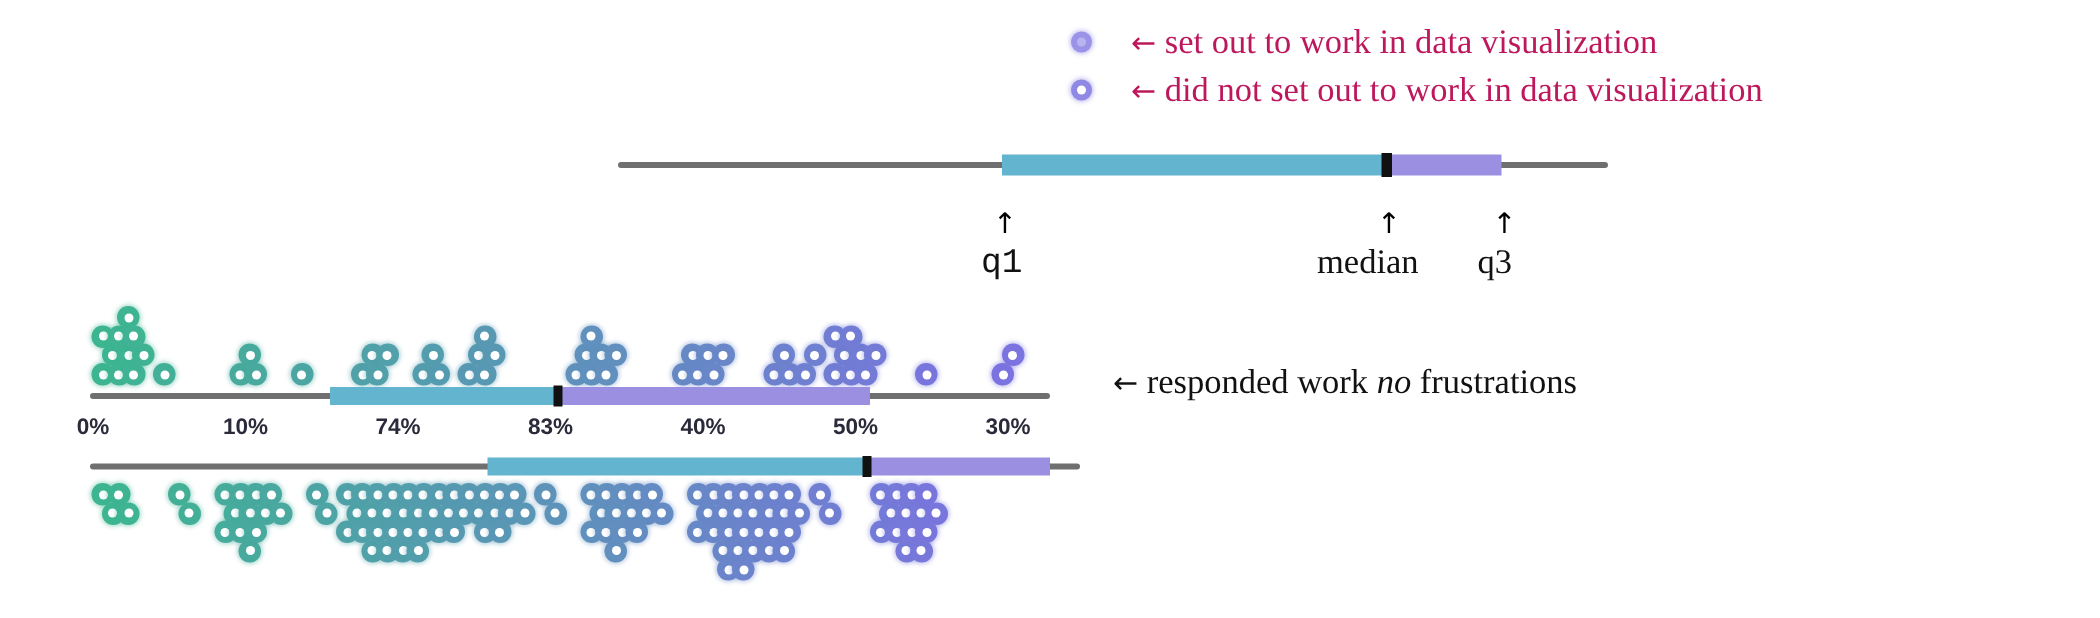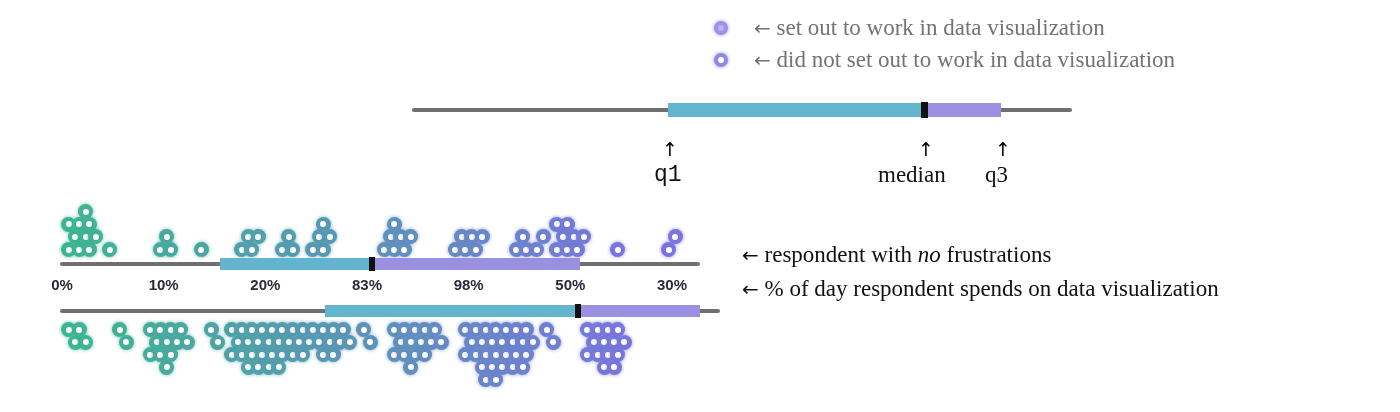--- a/index.html
+++ b/index.html
@@ -25,21 +25,21 @@
   }
   .legend-marker.hollow{
     background:#8f88e4;
     box-shadow:0 0 3px 1px rgba(143,136,228,.5);
   }
   .legend-marker.hollow::after{
     content:"";position:absolute;left:4px;top:4px;width:6px;height:6px;border-radius:50%;
     background:#ffffff;
   }
   .legend-text{
-    margin-left:26px;font-size:23px;color:#737373;white-space:nowrap;line-height:1;
+    margin-left:26px;font-size:23px;color:#be185d;white-space:nowrap;line-height:1;
   }
   .arrow{font-family:"DejaVu Sans", sans-serif;font-size:20px;}
 
   
   .bp{position:absolute;}
   .bp-whisker{position:absolute;height:4px;background:#6f6f6f;border-radius:2px;top:5px;}
   .bp-q1{position:absolute;height:14px;background:#63b4cf;top:0;}
   .bp-q3{position:absolute;height:14px;background:#9a8fe0;top:0;}
   .bp-med{position:absolute;width:7px;height:16px;background:#111;top:-1px;}
 
@@ -160,37 +160,33 @@
 
   <div class="bp" style="left:60px; top:258px; width:640px; height:14px;">
     <div class="bp-whisker" style="left:0px; width:640px; top:4px;"></div>
     <div class="bp-q1" style="left:160px; width:152px; height:12px;"></div>
     <div class="bp-q3" style="left:312px; width:208px; height:12px;"></div>
     <div class="bp-med" style="left:309px; height:14px; top:-1px; width:6px;"></div>
   </div>
 
   <div class="side-note" style="left:742px; top:243px;">
     <span class="arrow">←</span>
-    <span>respondent with </span><i>no</i><span> frustrations</span>
+    <span>responded work </span><i>no</i><span> frustrations</span>
   </div>
 
   <div id="axis-ticks" style="position:absolute;left:0;top:276px;width:740px;height:22px;">
       <div class="axis-tick-label" style="left: 62px; top: 0px;">0%</div>
       <div class="axis-tick-label" style="left: 163.667px; top: 0px;">10%</div>
-      <div class="axis-tick-label" style="left: 265.333px; top: 0px;">20%</div>
+      <div class="axis-tick-label" style="left: 265.333px; top: 0px;">74%</div>
       <div class="axis-tick-label" style="left: 367px; top: 0px;">83%</div>
-      <div class="axis-tick-label" style="left: 468.667px; top: 0px;">98%</div>
+      <div class="axis-tick-label" style="left: 468.667px; top: 0px;">40%</div>
       <div class="axis-tick-label" style="left: 570.333px; top: 0px;">50%</div>
       <div class="axis-tick-label" style="left: 672px; top: 0px;">30%</div>
     </div>
 
-  <div class="side-note" style="left:742px; top:277px;">
-    <span class="arrow">←</span>
-    <span>% of day respondent spends on data visualization</span>
-  </div>
 
   <div class="bp" style="left:60px; top:305px; width:660px; height:14px;">
     <div class="bp-whisker" style="left:0px; width:660px; top:4px;"></div>
     <div class="bp-q1" style="left:265px; width:253px; height:12px;"></div>
     <div class="bp-q3" style="left:518px; width:122px; height:12px;"></div>
     <div class="bp-med" style="left:515px; height:14px; top:-1px; width:6px;"></div>
   </div>
 
   <div class="dotwrap" id="dots-with-frustration" style="left:0px; top:322px; width:740px; height:80px;">
       <div class="dot" style="left: 61.3667px; top: 0px; background: rgb(61, 181, 144); box-shadow: rgba(61, 181, 144, 0.45) 0px 0px 3px 1px;"></div>

